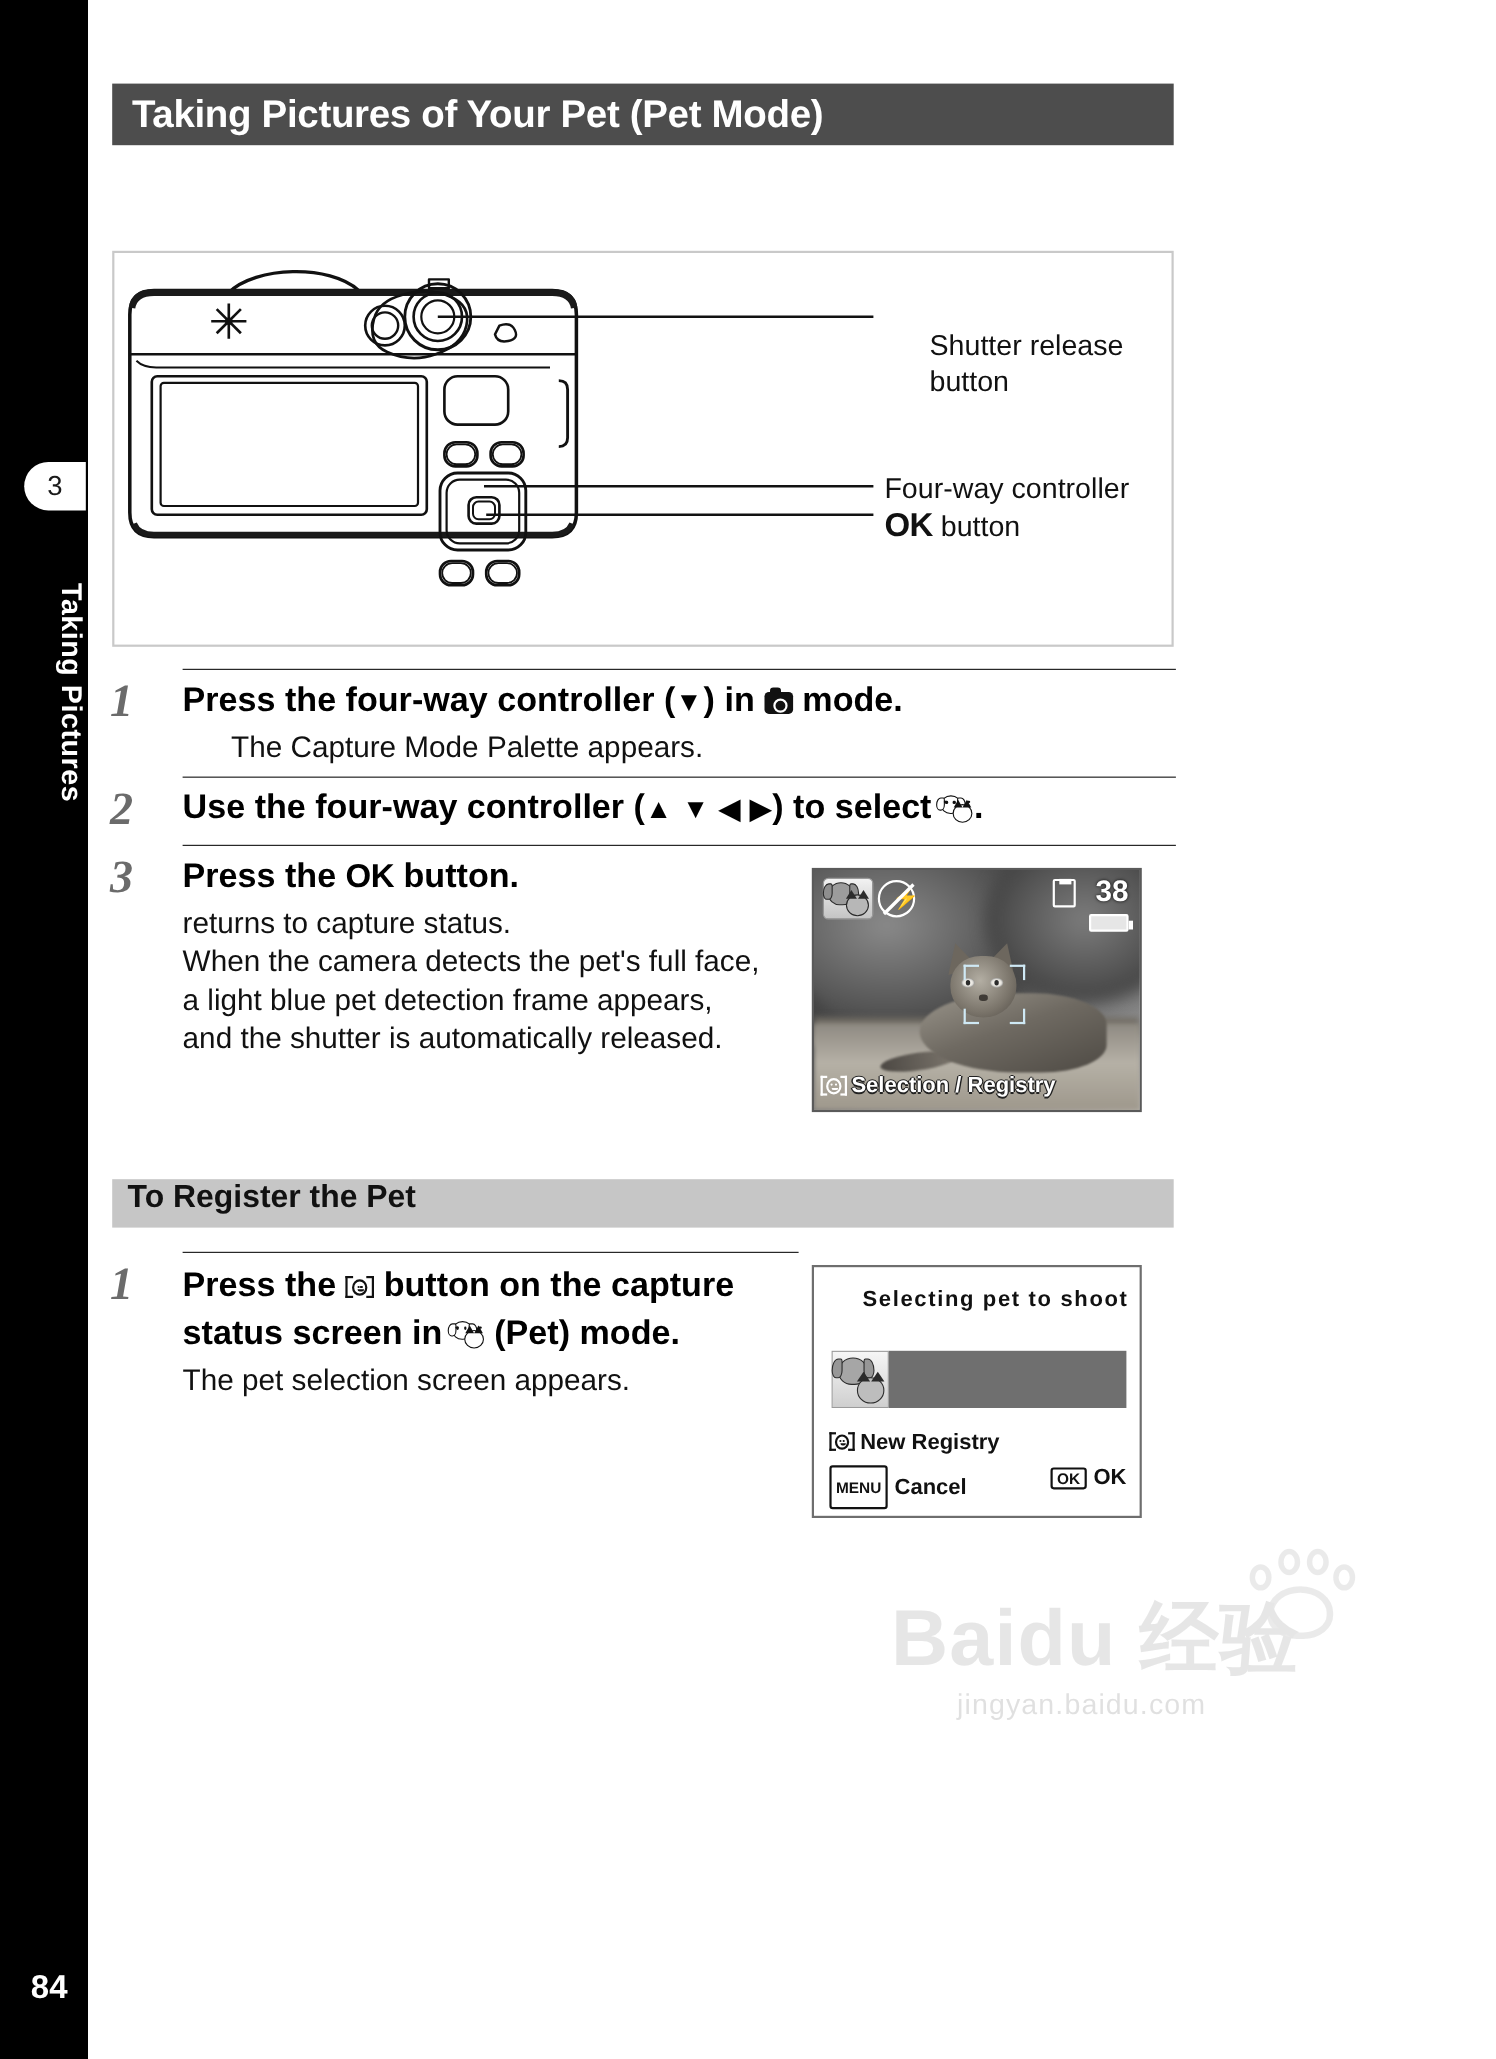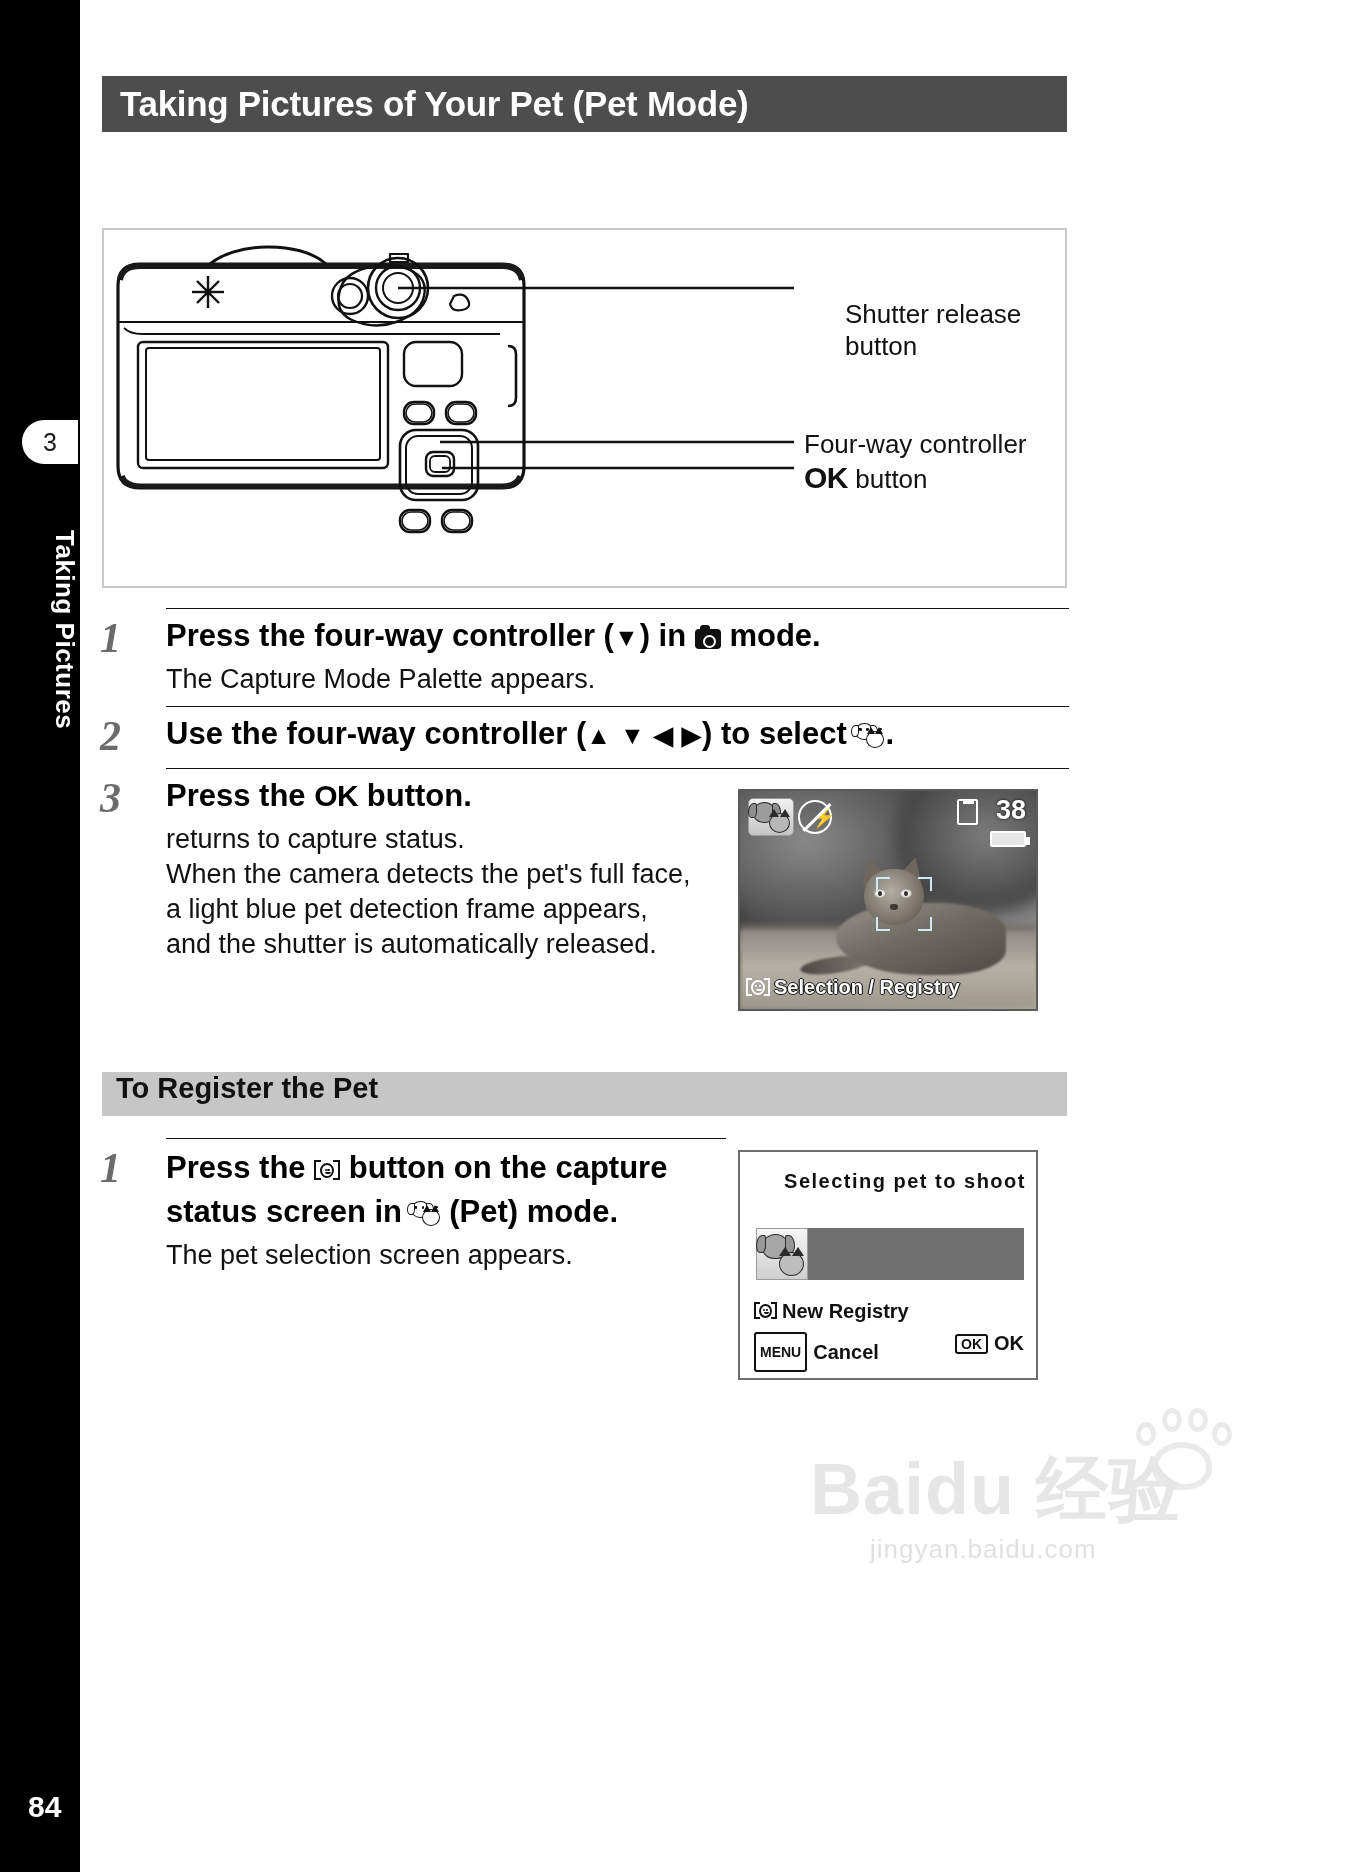--- a/index.html
+++ b/index.html
@@ -709,21 +709,21 @@
     </div>
 
     <div class="step" style="top:608px;">
       <div class="step-rule"></div>
       <div class="step-num">1</div>
       <div class="step-head">
         <span>Press the four-way controller (</span><span class="ar">▼</span><span>) in</span>
         <span class="cam-ico"></span>
         <span>mode.</span>
       </div>
-      <div class="step-body" style="top:54px;">
+      <div class="step-body" style="top:54px;margin-left:44px;">
         <div class="line">The Capture Mode Palette appears.</div>
       </div>
     </div>
 
     <div class="step" style="top:706px;">
       <div class="step-rule"></div>
       <div class="step-num">2</div>
       <div class="step-head">
         <span>Use the four-way controller (</span><span class="ar">▲ ▼ ◀ ▶</span><span>) to select</span>
         <span class="pet-ico">

